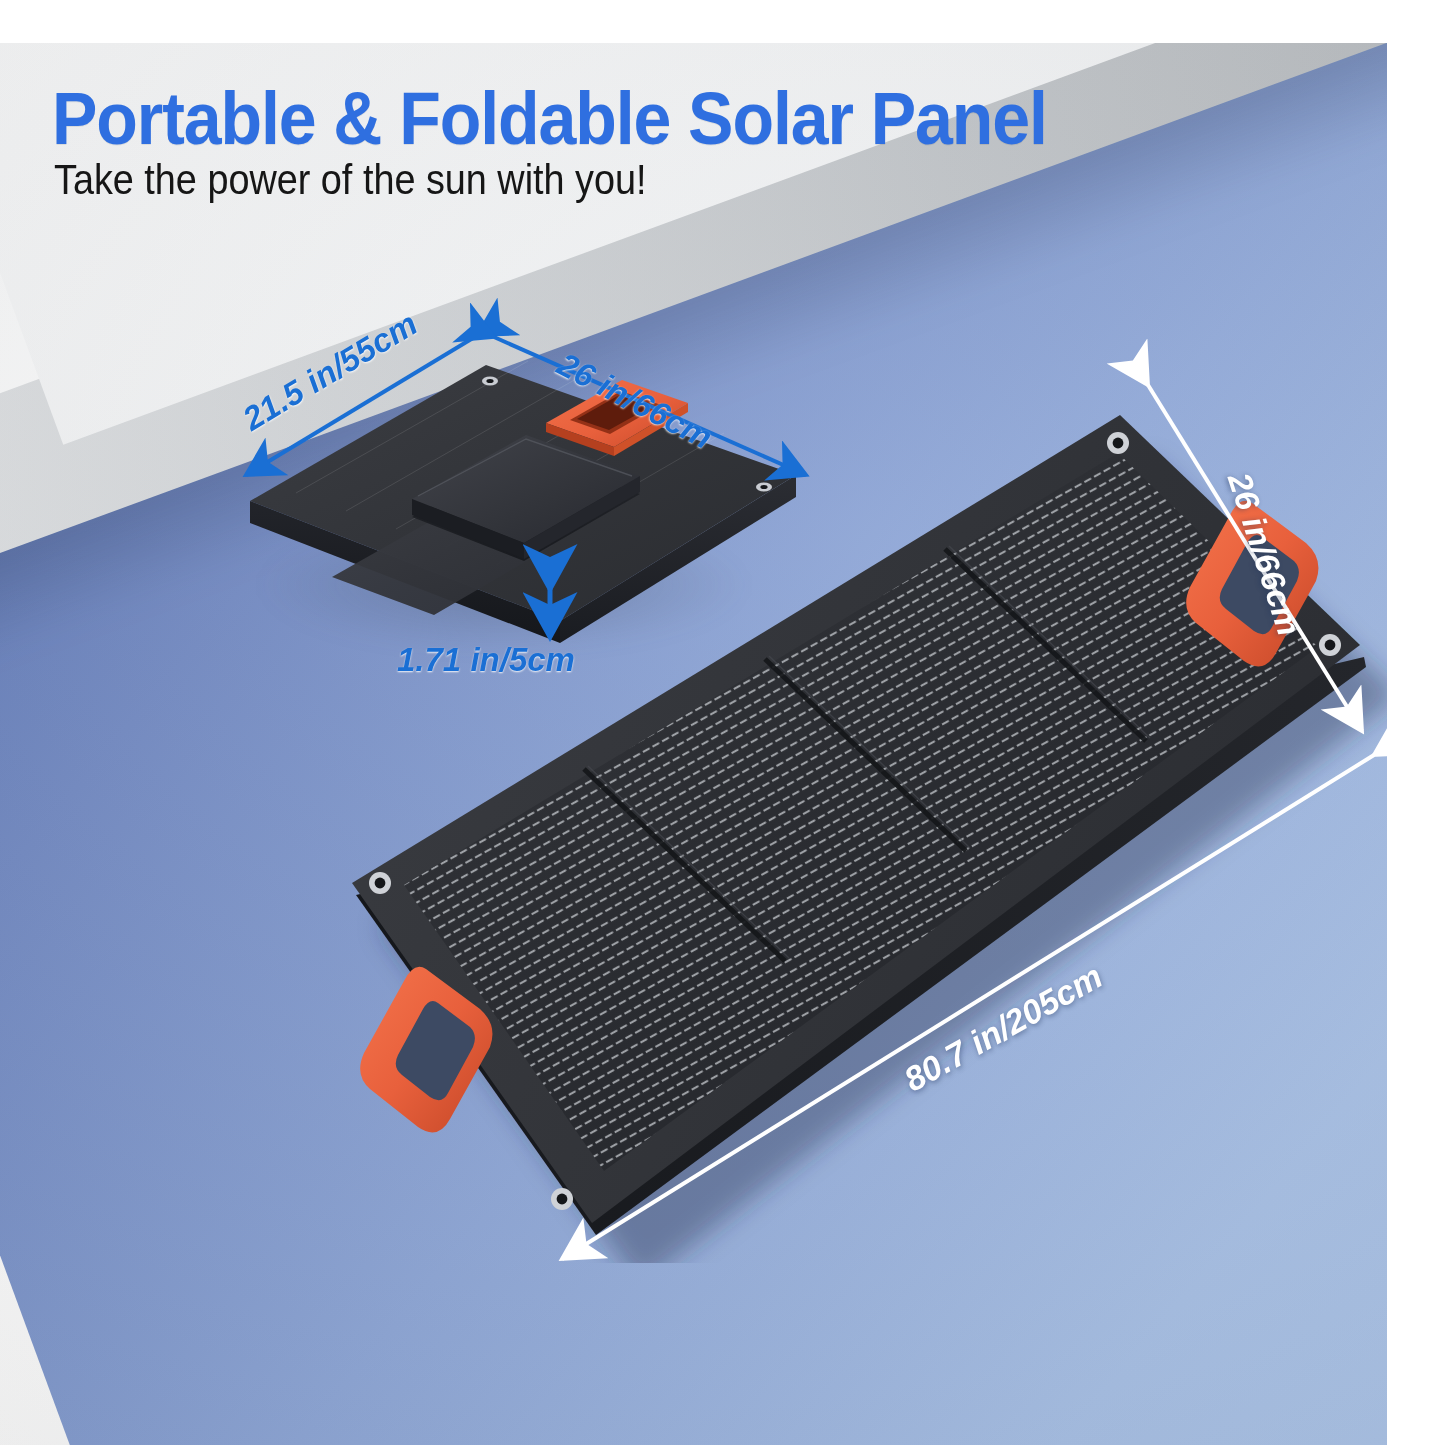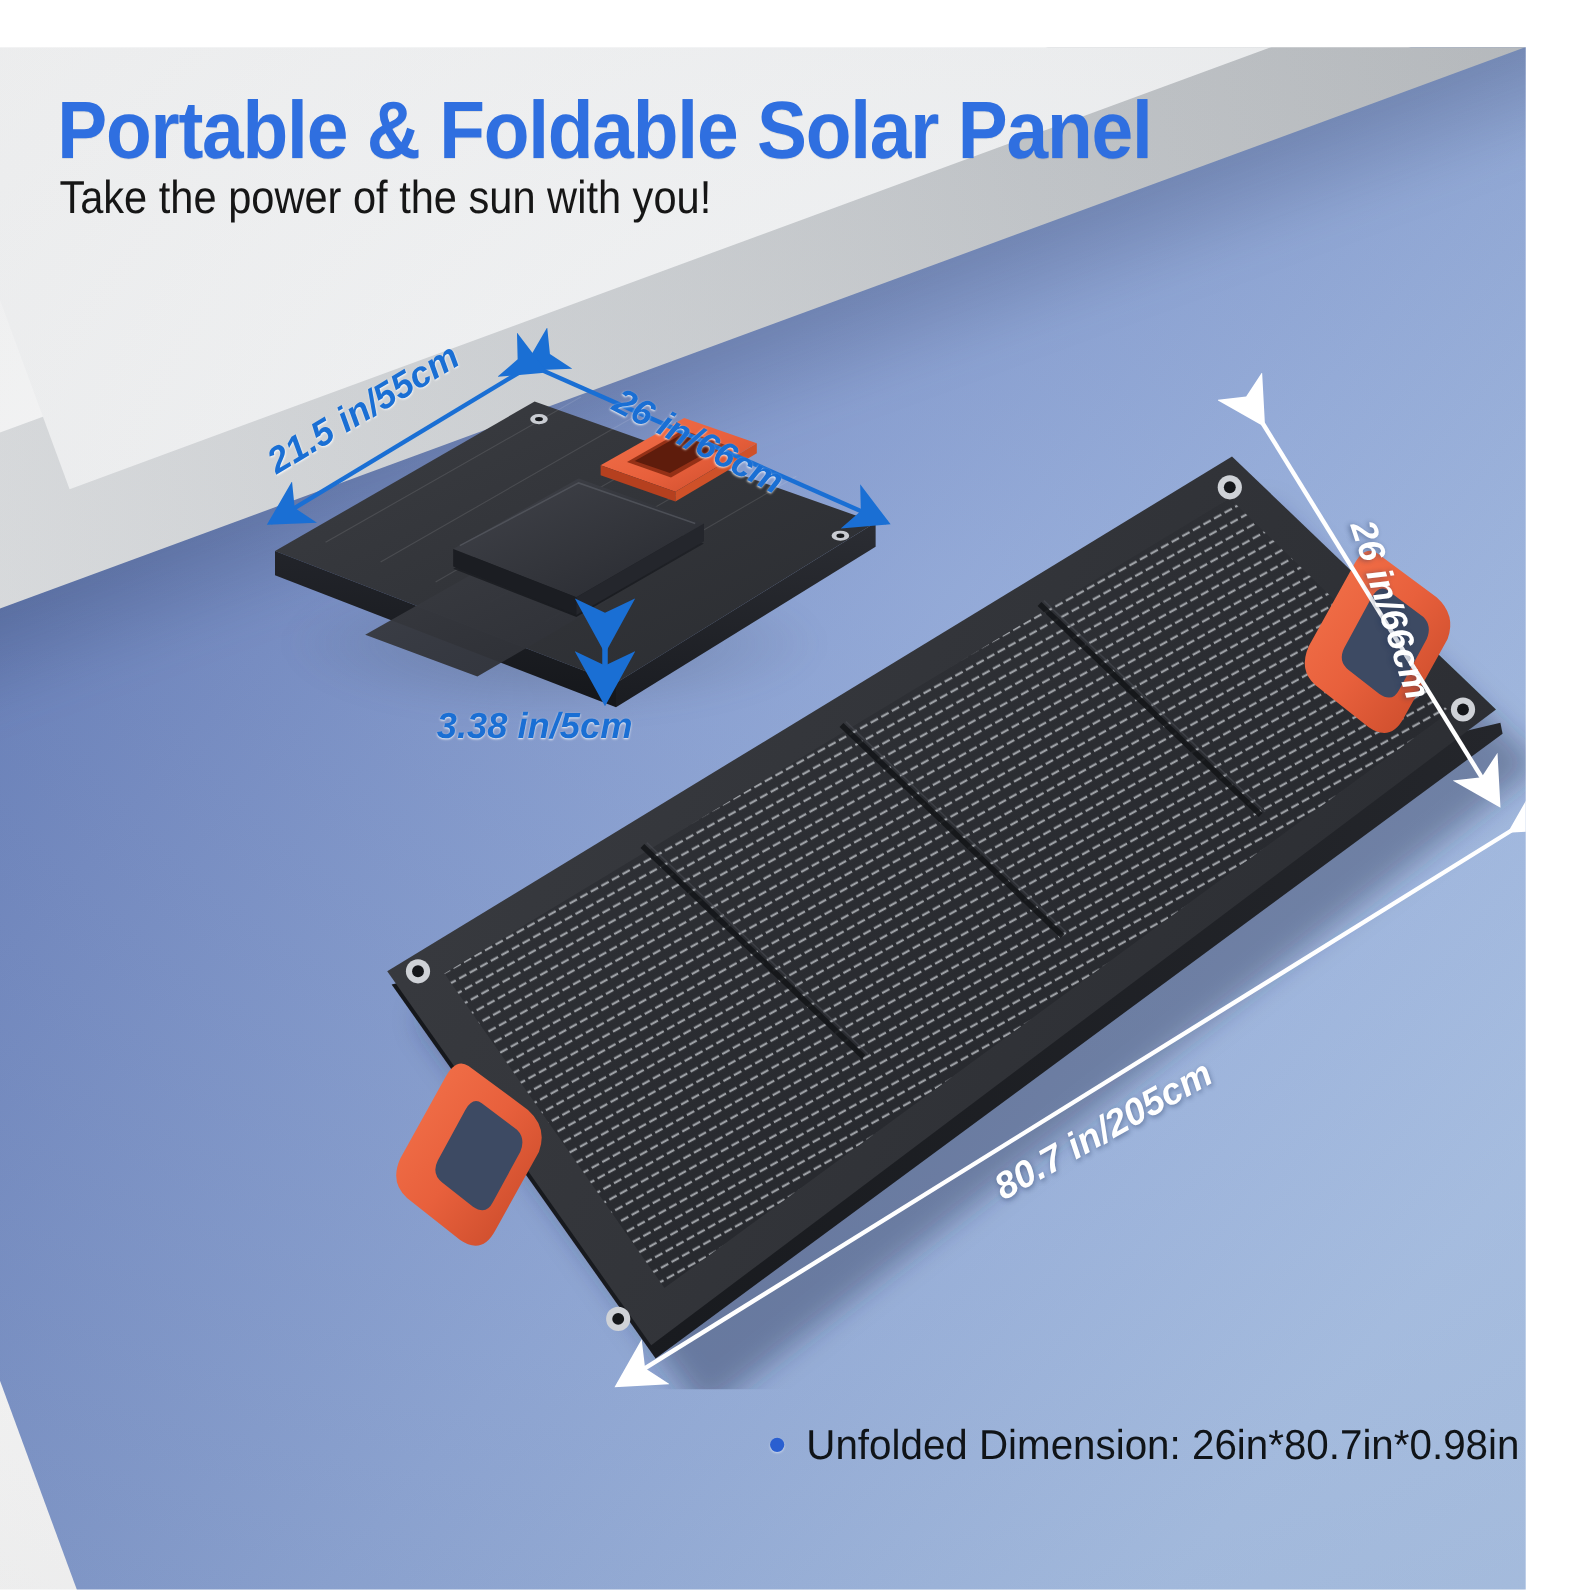--- a/index.html
+++ b/index.html
@@ -295,24 +295,20 @@
     <line x1="1148" y1="342" x2="1362" y2="688" stroke="#ffffff" stroke-width="4" marker-start="url(#arrWhite)" marker-end="url(#arrWhite)"></line>
 
     <line x1="1374" y1="712" x2="562" y2="1216" stroke="#ffffff" stroke-width="4" marker-start="url(#arrWhite)" marker-end="url(#arrWhite)"></line>
   </svg>
 
   <div class="headline">Portable &amp; Foldable Solar Panel</div>
   <div class="subhead">Take the power of the sun with you!</div>
 
   <div class="dim dim-blue" id="dim-55">21.5 in/55cm</div>
   <div class="dim dim-blue" id="dim-66-fold">26 in/66cm</div>
-  <div class="dim dim-blue" id="dim-5cm">3.38 in/5cm</div>
+  <div class="dim dim-blue" id="dim-5cm">1.71 in/5cm</div>
   <div class="dim dim-white" id="dim-66-unf">26 in/66cm</div>
   <div class="dim dim-white" id="dim-205">80.7 in/205cm</div>
 
   <div id="spec-list">
-    <div class="spec-row">
-      <div class="spec-dot"></div>
-      <div class="spec-text">Unfolded Dimension: 26in*80.7in*0.98in</div>
-    </div>
   </div>
 
 </div>
 
 </body></html>

